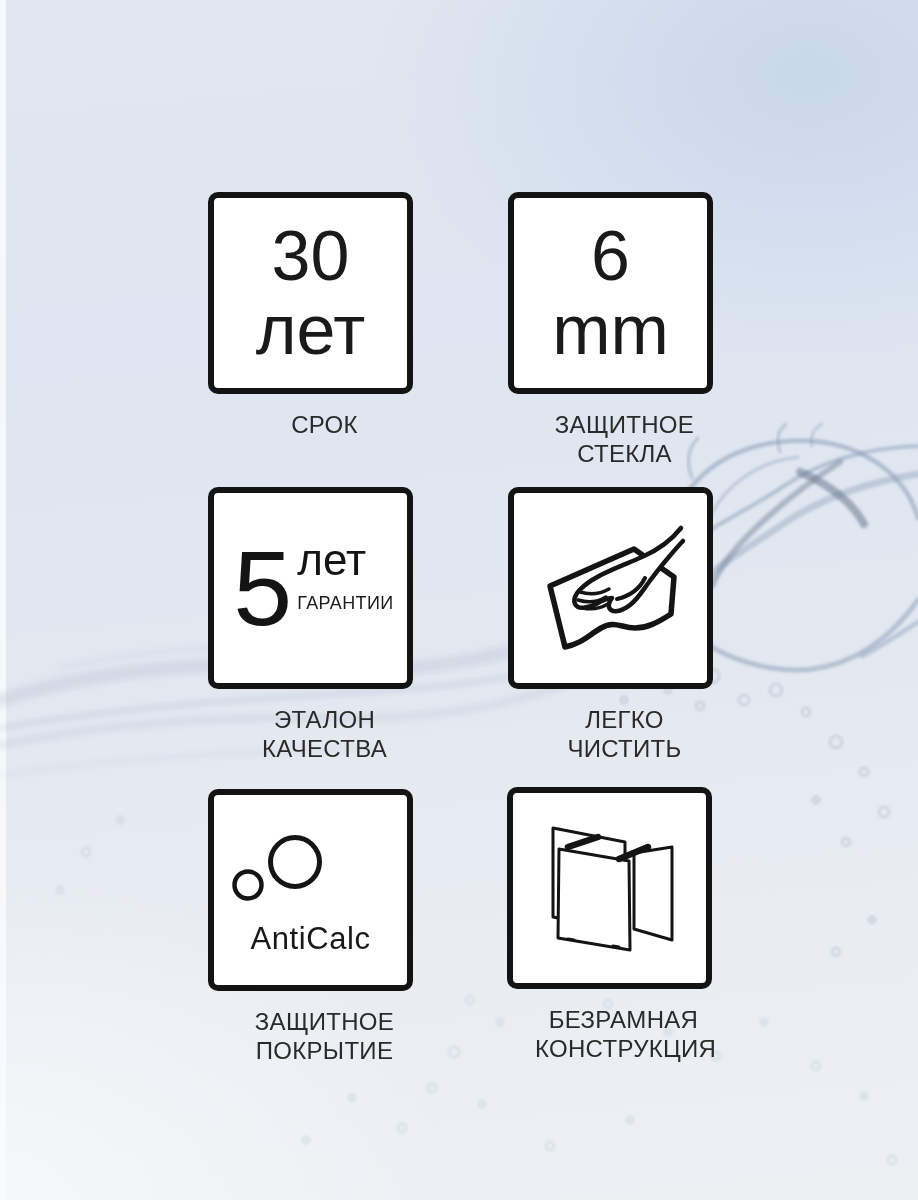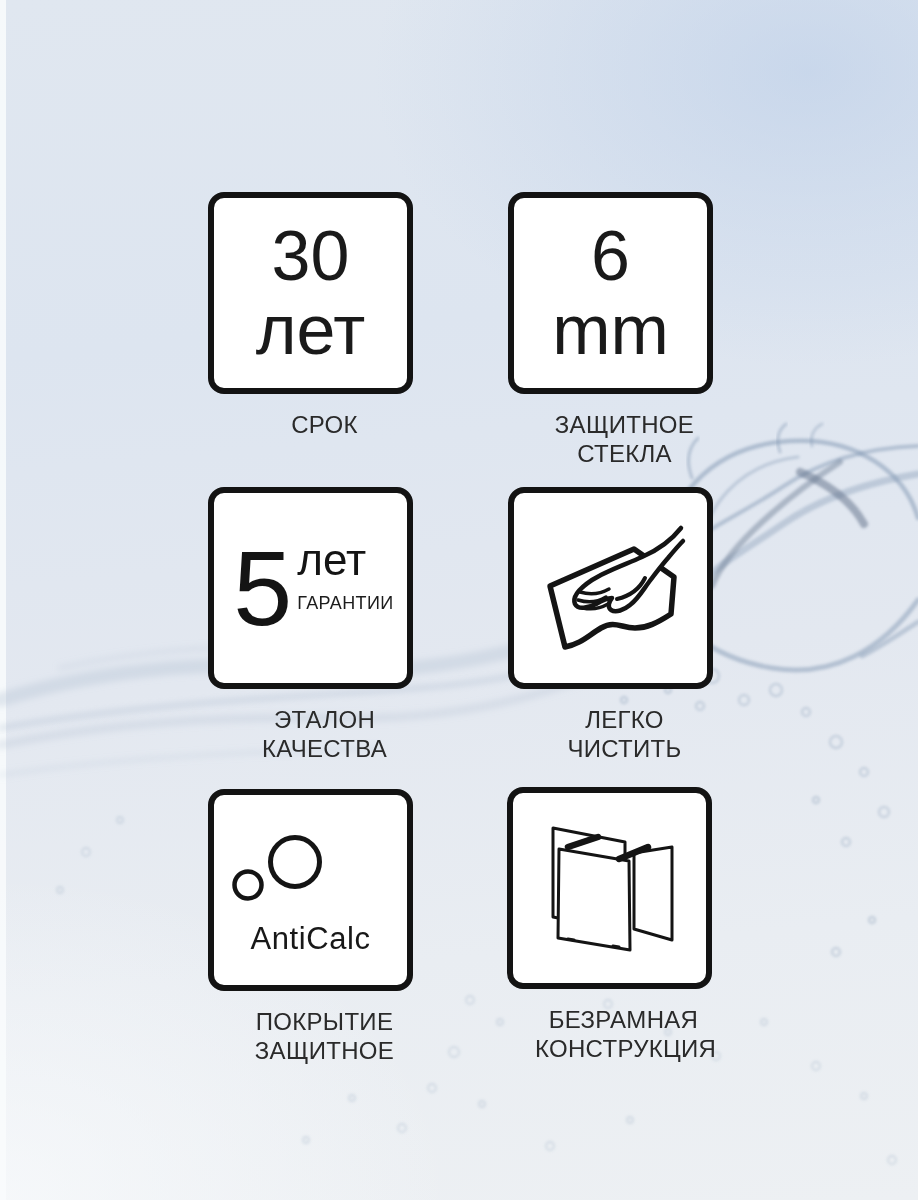--- a/index.html
+++ b/index.html
@@ -21,21 +21,21 @@
   .splash{position:absolute;left:0;top:0;width:918px;height:1200px;pointer-events:none;}
   .feature{position:absolute;width:205px;text-align:center;}
   #f1{left:208px;top:192px}
   #f2{left:508px;top:192px}
   #f3{left:208px;top:487px}
   #f4{left:508px;top:487px}
   #f5{left:208px;top:789px}
   #f6{left:507px;top:787px}
   .badge{
     box-sizing:border-box;width:205px;height:202px;
-    background:#ffffff;border:6px solid #131313;border-radius:16px;
+    background:#ffffff;border:6px solid #131313;border-radius:10px;
     display:flex;align-items:center;justify-content:center;
     position:relative;
   }
   .value{
     font-size:70px;line-height:74px;color:#1a1a1a;letter-spacing:0;
     display:flex;flex-direction:column;align-items:center;
   }
   
   .warranty-wrap{display:flex;align-items:flex-start;padding-left:6px;}
   .big-number{font-size:106px;line-height:78px;color:#141414;}
@@ -223,22 +223,22 @@
         <svg class="icon-svg" width="190" height="80" viewBox="0 0 190 80" aria-hidden="true">
           <g fill="none" stroke="#141414">
             <circle cx="32" cy="56" r="13.5" stroke-width="4.5"></circle>
             <circle cx="79" cy="33" r="24.5" stroke-width="5"></circle>
           </g>
         </svg>
         <div class="anticalc-label">AntiCalc</div>
       </div>
     </div>
     <div class="caption">
+      <span>ЗАЩИТНОЕ</span>
       <span>ПОКРЫТИЕ</span>
-      <span>ЗАЩИТНОЕ</span>
     </div>
   </div>
 
   <div class="feature" id="f6">
     <div class="badge">
       <svg class="icon-svg" width="150" height="145" viewBox="0 0 150 145" aria-hidden="true">
         <g stroke="#141414" stroke-linejoin="round" stroke-linecap="round">
 
           <polygon points="18,12 90,26 90,115 18,101" fill="#ffffff" stroke-width="3"></polygon>
 

